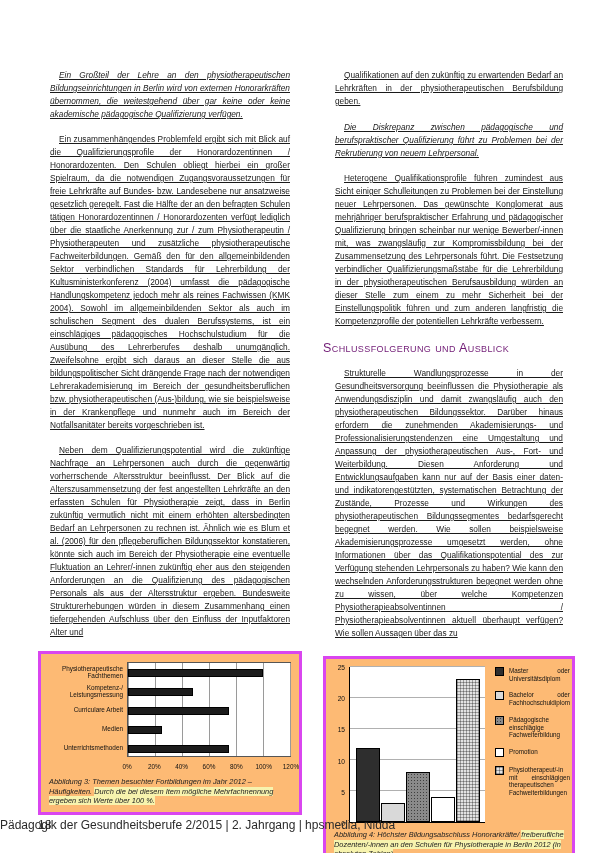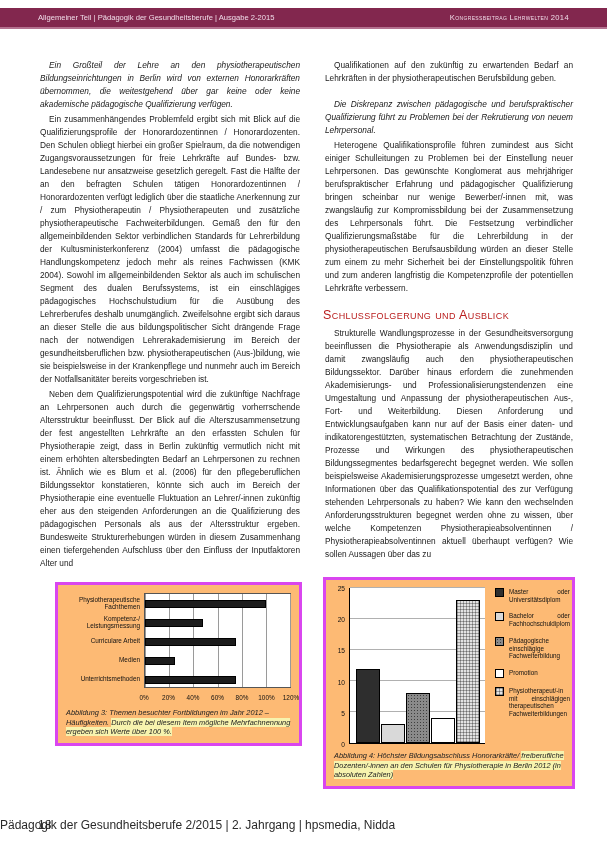--- a/index.html
+++ b/index.html
@@ -9,24 +9,24 @@
   
   .header{position:absolute;top:8px;left:0;width:100%;height:21px;background:#82274e;
           border-bottom:2px solid #b4718f;display:flex;justify-content:space-between;
           align-items:center;padding:0 38px;box-sizing:border-box;color:#f0dce8;font-size:7.6px;}
   .sc{font-variant:small-caps;letter-spacing:.35px;}
 
   
   .col{position:absolute;top:57px;font-size:8.3px;line-height:13px;text-align:justify;}
   .col-left{left:38px;width:264px;}
   .col-right{left:323px;width:252px;}
-  .col p{margin:2px;text-indent:9px;}
+  .col p{margin:12px;text-indent:9px;text-decoration:underline;}
   .col p.italic{font-style:italic;}
   .col p.gap{margin-top:13px;}
-  h2.heading{font-variant:small-caps;color:#b91c1c;font-size:12.5px;font-weight:normal;
+  h2.heading{font-variant:small-caps;color:#701a75;font-size:12.5px;font-weight:normal;
              margin:13px 0 5px 0;letter-spacing:.4px;text-align:left;line-height:14px;}
 
   
   .figbox{border:3px solid #d946ef;background:#fdba74;margin-top:12px;
           padding:8px 8px 6px 8px;box-sizing:border-box;}
   .caption{font-style:italic;font-size:7.4px;line-height:9.7px;margin-top:7px;
            text-align:left;color:#222;display:block;}
   .hl{background:#f7f3ae;}
 
   
@@ -64,33 +64,29 @@
   
   .footer{position:absolute;top:818px;left:0;width:100%;font-size:12px;color:#2a2a2a;}
   .footer .pageno{position:absolute;left:38px;top:0;}
   .footer .fcenter{display:block;}
 </style>
 </head>
 <body>
 
 <div class="page">
 
-  <div class="header">
-    <span>Allgemeiner Teil | Pädagogik der Gesundheitsberufe | Ausgabe 2-2015</span>
-    <span class="sc">Kongressbeitrag Lehrwelten 2014</span>
-  </div>
 
   <div class="col col-left">
     <div id="left-paras">
         <p class="italic">Ein Großteil der Lehre an den physiotherapeutischen Bildungseinrichtungen in Berlin wird von externen Honorarkräften übernommen, die weitestgehend über gar keine oder keine akademische pädagogische Qualifizierung verfügen.</p>
         <p class="normal">Ein zusammenhängendes Problemfeld ergibt sich mit Blick auf die Qualifizierungsprofile der Honorardozentinnen / Honorardozenten. Den Schulen obliegt hierbei ein großer Spielraum, da die notwendigen Zugangsvoraussetzungen für freie Lehrkräfte auf Bundes- bzw. Landesebene nur ansatzweise gesetzlich geregelt. Fast die Hälfte der an den befragten Schulen tätigen Honorardozentinnen / Honorardozenten verfügt lediglich über die staatliche Anerkennung zur / zum Physiotherapeutin / Physiotherapeuten und zusätzliche physiotherapeutische Fachweiterbildungen. Gemäß den für den allgemeinbildenden Sektor verbindlichen Standards für Lehrerbildung der Kultusministerkonferenz (2004) umfasst die pädagogische Handlungskompetenz jedoch mehr als reines Fachwissen (KMK 2004). Sowohl im allgemeinbildenden Sektor als auch im schulischen Segment des dualen Berufssystems, ist ein einschlägiges pädagogisches Hochschulstudium für die Ausübung des Lehrerberufes deshalb unumgänglich. Zweifelsohne ergibt sich daraus an dieser Stelle die aus bildungspolitischer Sicht drängende Frage nach der notwendigen Lehrerakademisierung im Bereich der gesundheitsberuflichen bzw. physiotherapeutischen (Aus-)bildung, wie sie beispielsweise in der Krankenpflege und nunmehr auch im Bereich der Notfallsanitäter bereits vorgeschrieben ist.</p>
         <p class="normal">Neben dem Qualifizierungspotential wird die zukünftige Nachfrage an Lehrpersonen auch durch die gegenwärtig vorherrschende Altersstruktur beeinflusst. Der Blick auf die Alterszusammensetzung der fest angestellten Lehrkräfte an den erfassten Schulen für Physiotherapie zeigt, dass in Berlin zukünftig vermutlich nicht mit einem erhöhten altersbedingten Bedarf an Lehrpersonen zu rechnen ist. Ähnlich wie es Blum et al. (2006) für den pflegeberuflichen Bildungssektor konstatieren, könnte sich auch im Bereich der Physiotherapie eine eventuelle Fluktuation an Lehrer/-innen zukünftig eher aus den steigenden Anforderungen an die Qualifizierung des pädagogischen Personals als aus der Altersstruktur ergeben. Bundesweite Strukturerhebungen würden in diesem Zusammenhang einen tiefergehenden Aufschluss über den Einfluss der Inputfaktoren Alter und</p>
       </div>
 
-    <figure class="figbox" style="margin-left:17px;margin-right:0;">
+    <figure class="figbox" style="margin-left:0;margin-right:0;">
       <div class="hchart">
         <div class="hlabels" id="fig3-labels">
             <div class="hlabel">Physiotherapeutische Fachthemen</div>
             <div class="hlabel">Kompetenz-/ Leistungsmessung</div>
             <div class="hlabel">Curriculare Arbeit</div>
             <div class="hlabel">Medien</div>
             <div class="hlabel">Unterrichtsmethoden</div>
           </div>
         <div class="hplotwrap">
           <div class="hplot" id="fig3-plot">

